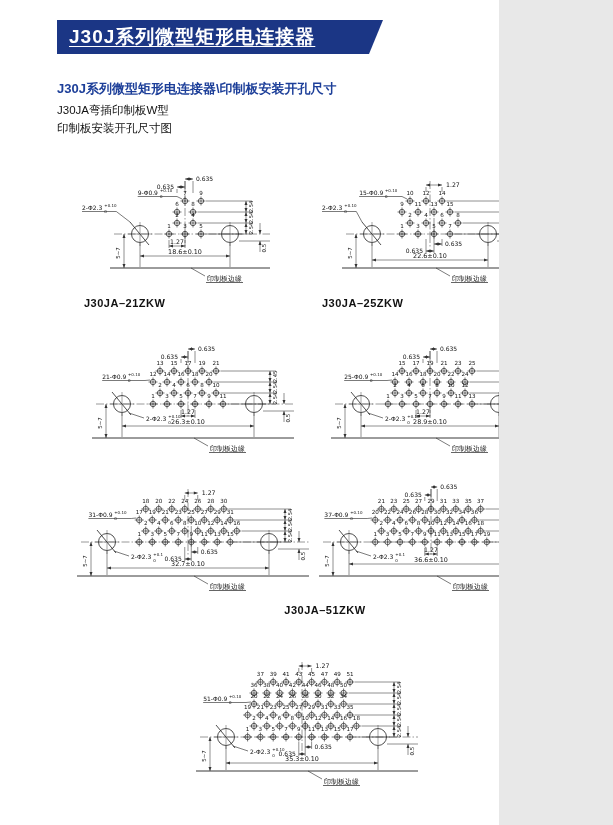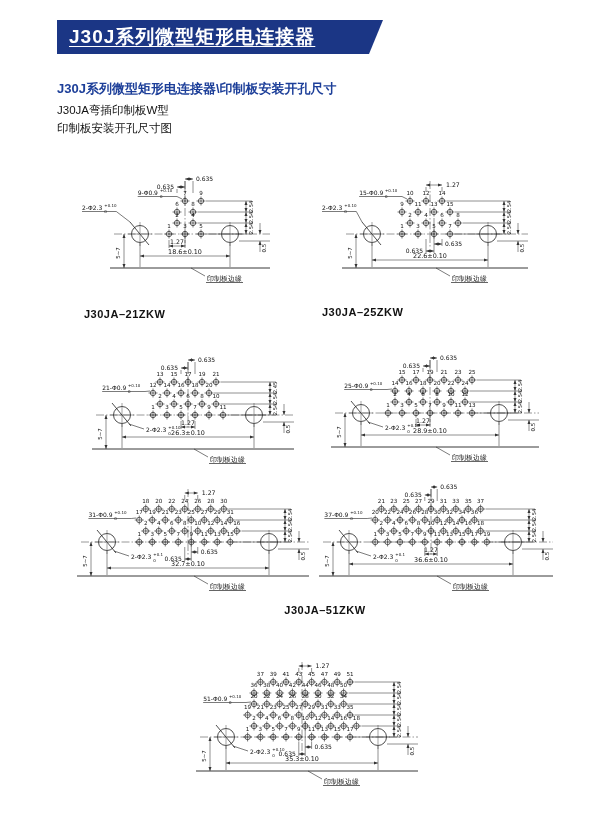--- a/index.html
+++ b/index.html
@@ -1,16 +1,16 @@
 <!DOCTYPE html>
 <html><head>
 <meta charset="utf-8">
 <style>
   html,body{margin:0;padding:0;background:#e8e8e8;}
-  .page{position:relative;width:613px;height:825px;background:#ffffff;overflow:hidden;
+  .page{position:relative;width:499px;height:825px;background:#ffffff;overflow:hidden;
         font-family:"Liberation Sans","DejaVu Sans",sans-serif;color:#111;}
   .banner{position:absolute;left:57px;top:20px;width:326px;height:34px;
           clip-path:polygon(0 0,100% 0,calc(100% - 14px) 100%,0 100%);
           display:flex;align-items:center;padding-left:12px;box-sizing:border-box;}
   .banner span{color:#fff;font-size:19px;font-weight:bold;letter-spacing:1px;
                text-decoration:underline;text-underline-offset:3px;}
   .sec{position:absolute;left:57px;top:80px;font-size:13px;font-weight:bold;text-align:center;}
   .sub{position:absolute;left:57px;font-size:11.5px;font-weight:normal;color:#111;}
   .dia{position:absolute;}
   .dt{font-size:11px;font-weight:bold;color:#111;margin:0 0 1px 6px;letter-spacing:.5px;}
@@ -269,21 +269,21 @@
           <line x1="39.150000000000006" y1="52.5" x2="82" y2="52.5" stroke="#222" stroke-width="0.6"></line>
           <line x1="82" y1="52.5" x2="87" y2="55" stroke="#222" stroke-width="0.6"></line>
           <text x="2" y="66" font-size="6" text-anchor="start">2-Φ2.3</text>
           <text x="24.299999999999997" y="63.2" font-size="4" text-anchor="start">+0.10</text>
           <text x="24.299999999999997" y="68.6" font-size="4" text-anchor="start">0</text>
           <line x1="2" y1="67.5" x2="36.3" y2="67.5" stroke="#222" stroke-width="0.6"></line>
           <line x1="36.3" y1="67.5" x2="42" y2="78" stroke="#222" stroke-width="0.6"></line>
         </svg>
       </div>
   </div>
-  <div class="dia" style="left:78px;top:308px;">
+  <div class="dia" style="left:78px;top:297px;">
     <div class="dt">J30JA–21ZKW</div>
     <div class="dv">
         <svg width="240" height="146" viewBox="0 0 240 146" xmlns="http://www.w3.org/2000/svg">
           <line x1="18" y1="94" x2="216" y2="94" stroke="#444" stroke-width="0.55" stroke-dasharray="8 2 1.5 2"></line>
           <line x1="110" y1="41" x2="110" y2="108" stroke="#444" stroke-width="0.55" stroke-dasharray="8 2 1.5 2"></line>
           <line x1="143" y1="61" x2="198" y2="61" stroke="#333" stroke-width="0.55"></line>
           <line x1="136" y1="72" x2="198" y2="72" stroke="#333" stroke-width="0.55"></line>
           <line x1="143" y1="83" x2="198" y2="83" stroke="#333" stroke-width="0.55"></line>
           <line x1="150" y1="94" x2="198" y2="94" stroke="#333" stroke-width="0.55"></line>
           <line x1="192" y1="61" x2="192" y2="94" stroke="#333" stroke-width="0.55"></line>
@@ -429,21 +429,21 @@
           <text x="50" y="71.6" font-size="4" text-anchor="start">0</text>
           <line x1="24.150000000000006" y1="70.5" x2="67" y2="70.5" stroke="#222" stroke-width="0.6"></line>
           <line x1="67" y1="70.5" x2="72" y2="70" stroke="#222" stroke-width="0.6"></line>
           <text x="68" y="111" font-size="6" text-anchor="start">2-Φ2.3</text>
           <text x="90.3" y="108.2" font-size="4" text-anchor="start">+0.10</text>
           <text x="90.3" y="113.6" font-size="4" text-anchor="start">0</text>
           <line x1="66" y1="108" x2="51" y2="103" stroke="#222" stroke-width="0.6"></line>
         </svg>
       </div>
   </div>
-  <div class="dia" style="left:316px;top:297px;margin-top:9px;">
+  <div class="dia" style="left:316px;top:297px;">
     <div class="dt">J30JA–25ZKW</div>
     <div class="dv">
         <svg width="248" height="146" viewBox="0 0 248 146" xmlns="http://www.w3.org/2000/svg">
           <line x1="19" y1="94" x2="223" y2="94" stroke="#444" stroke-width="0.55" stroke-dasharray="8 2 1.5 2"></line>
           <line x1="114" y1="41" x2="114" y2="108" stroke="#444" stroke-width="0.55" stroke-dasharray="8 2 1.5 2"></line>
           <line x1="161" y1="61" x2="205" y2="61" stroke="#333" stroke-width="0.55"></line>
           <line x1="154" y1="72" x2="205" y2="72" stroke="#333" stroke-width="0.55"></line>
           <line x1="154" y1="83" x2="205" y2="83" stroke="#333" stroke-width="0.55"></line>
           <line x1="161" y1="94" x2="205" y2="94" stroke="#333" stroke-width="0.55"></line>
           <line x1="199" y1="61" x2="199" y2="94" stroke="#333" stroke-width="0.55"></line>

